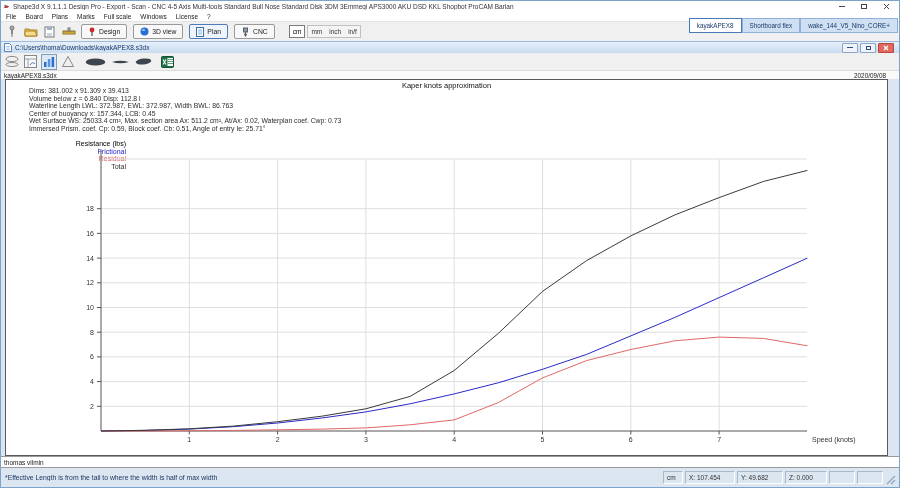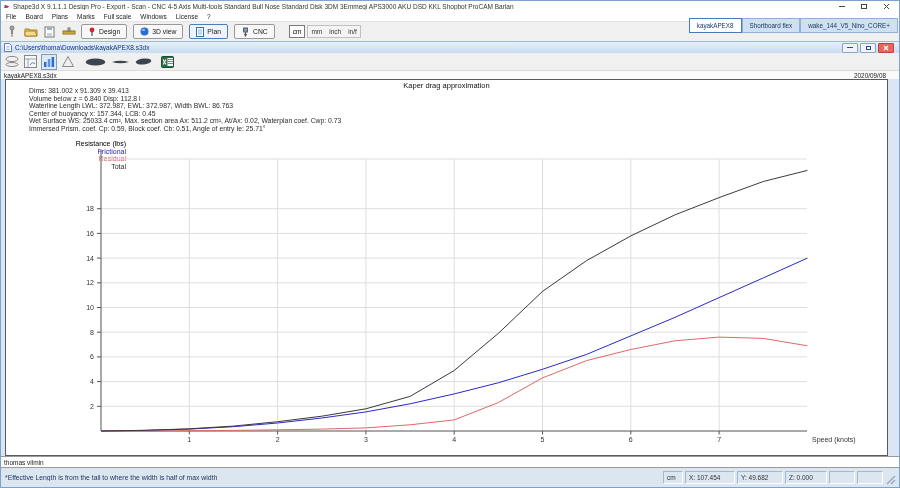--- a/index.html
+++ b/index.html
@@ -246,21 +246,21 @@
       </span>
   </div>
 
   <div class="docheader">
     <span class="fname">kayakAPEX8.s3dx</span>
     <span class="fdate">2020/09/08</span>
   </div>
 
   <div class="workspace">
     <div class="chart-area">
-      <div class="chart-title">Kaper drag approximation</div>
+      <div class="chart-title">Kaper knots approximation</div>
       <div class="hydro-info">
         <div>Dims: 381.002 x 91.309 x 39.413</div>
         <div>Volume below z = 6.840 Disp: 112.8 l</div>
         <div>Waterline Length LWL: 372.987, EWL: 372.987, Width BWL: 86.763</div>
         <div>Center of buoyancy x: 157.344, LCB: 0.45</div>
         <div>Wet Surface WS: 25033.4 cm², Max. section area Ax: 511.2 cm², At/Ax: 0.02, Waterplan coef. Cwp: 0.73</div>
         <div>Immersed Prism. coef. Cp: 0.59, Block coef. Cb: 0.51, Angle of entry Ie: 25.71°</div>
       </div>
       <div class="chart-legend">
         <div class="lg-title">Resistance (lbs)</div>

